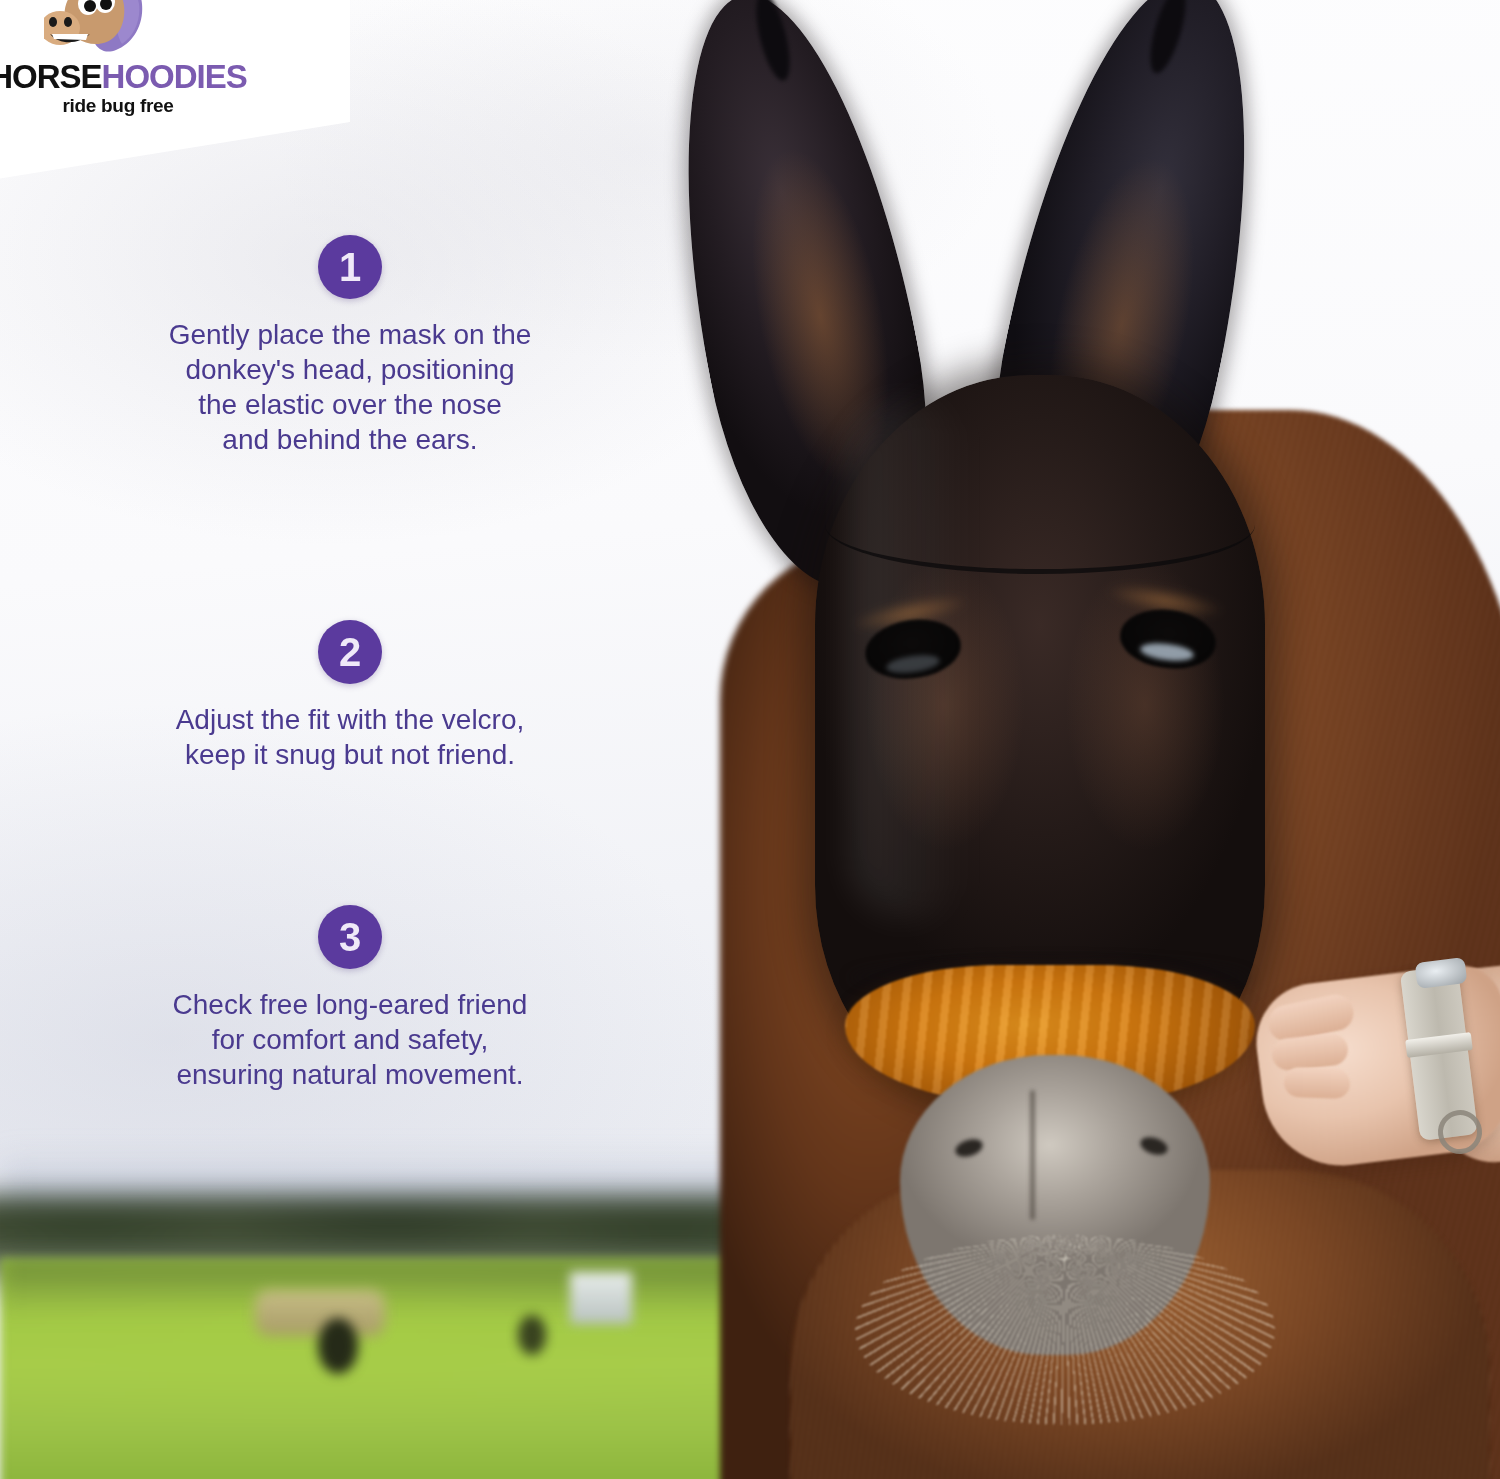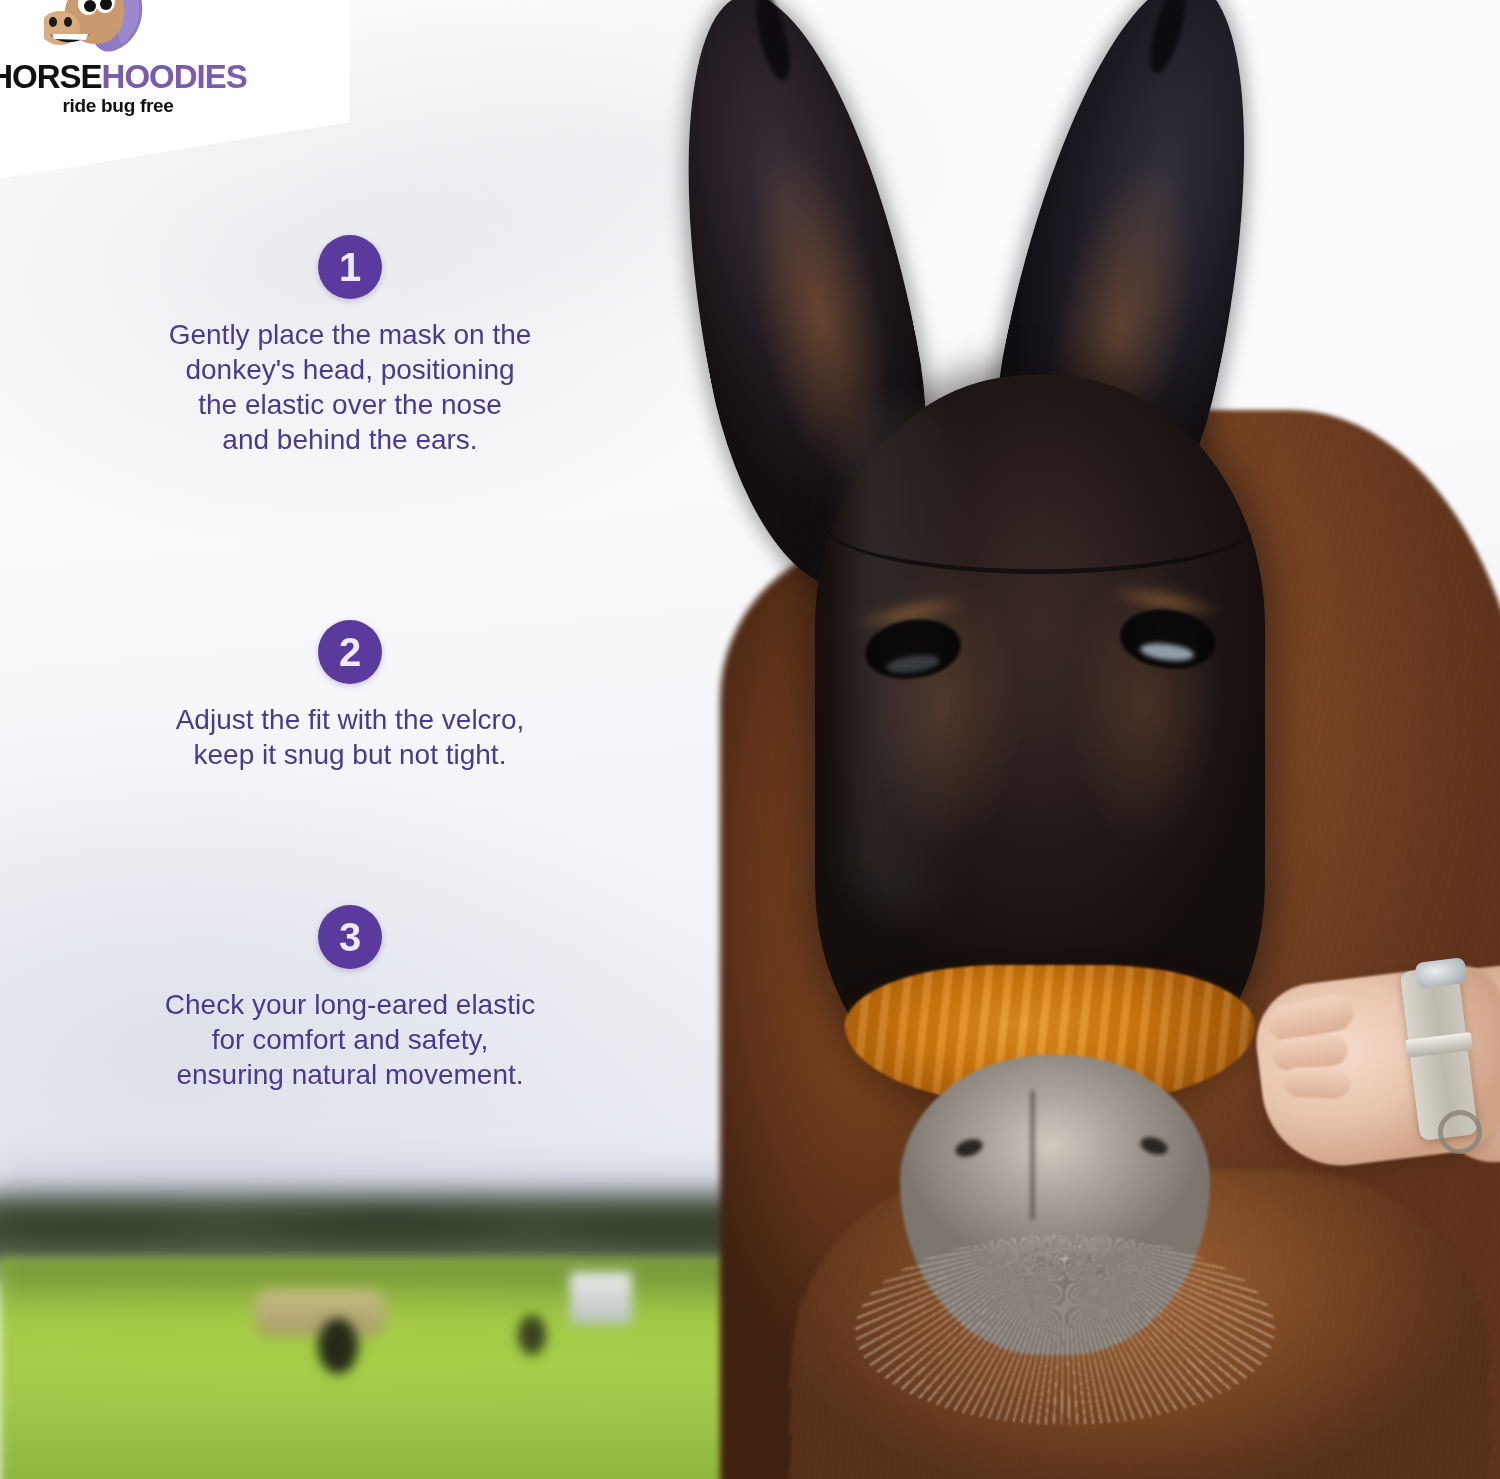--- a/index.html
+++ b/index.html
@@ -385,26 +385,26 @@
 donkey's head, positioning
 the elastic over the nose
 and behind the ears.</div>
     </div>
 
     <div class="step step-2">
       <div class="badge">
         <span>2</span>
       </div>
       <div class="step-text">Adjust the fit with the velcro,
-keep it snug but not tight.</div>
+keep it snug but not friend.</div>
     </div>
 
     <div class="step step-3">
       <div class="badge">
         <span>3</span>
       </div>
-      <div class="step-text">Check your long-eared elastic
+      <div class="step-text">Check free long-eared friend
 for comfort and safety,
 ensuring natural movement.</div>
     </div>
 
   </div>
 </div>
 
 </body></html>

